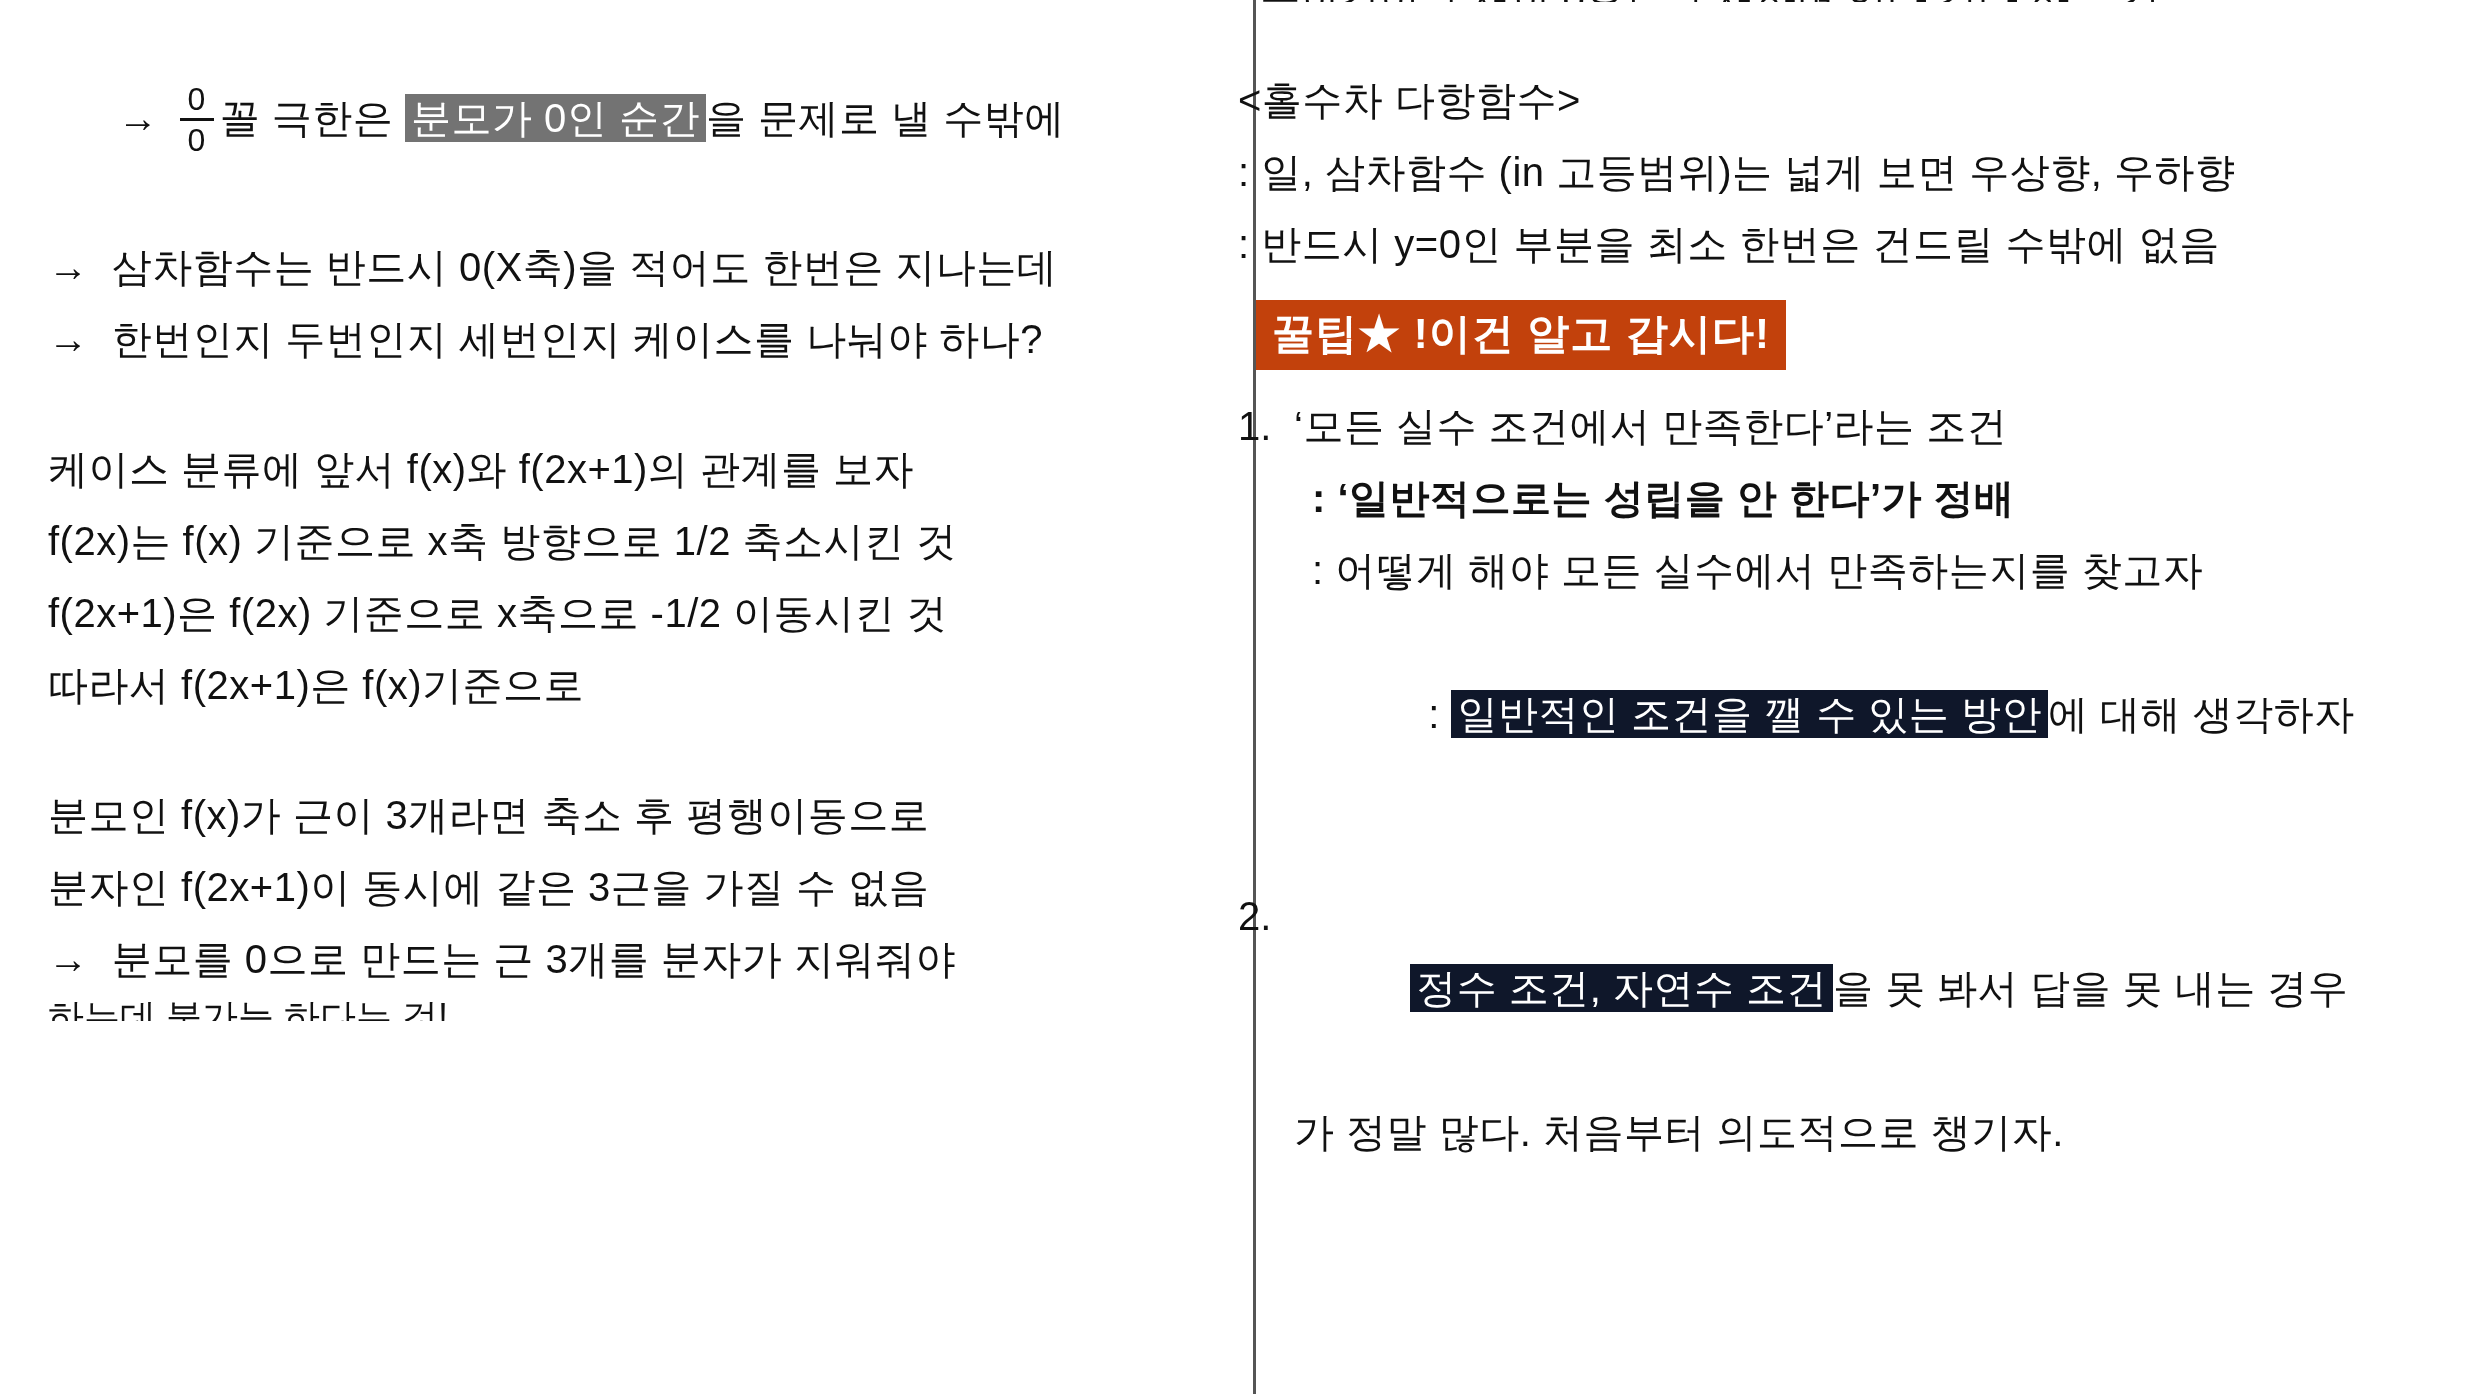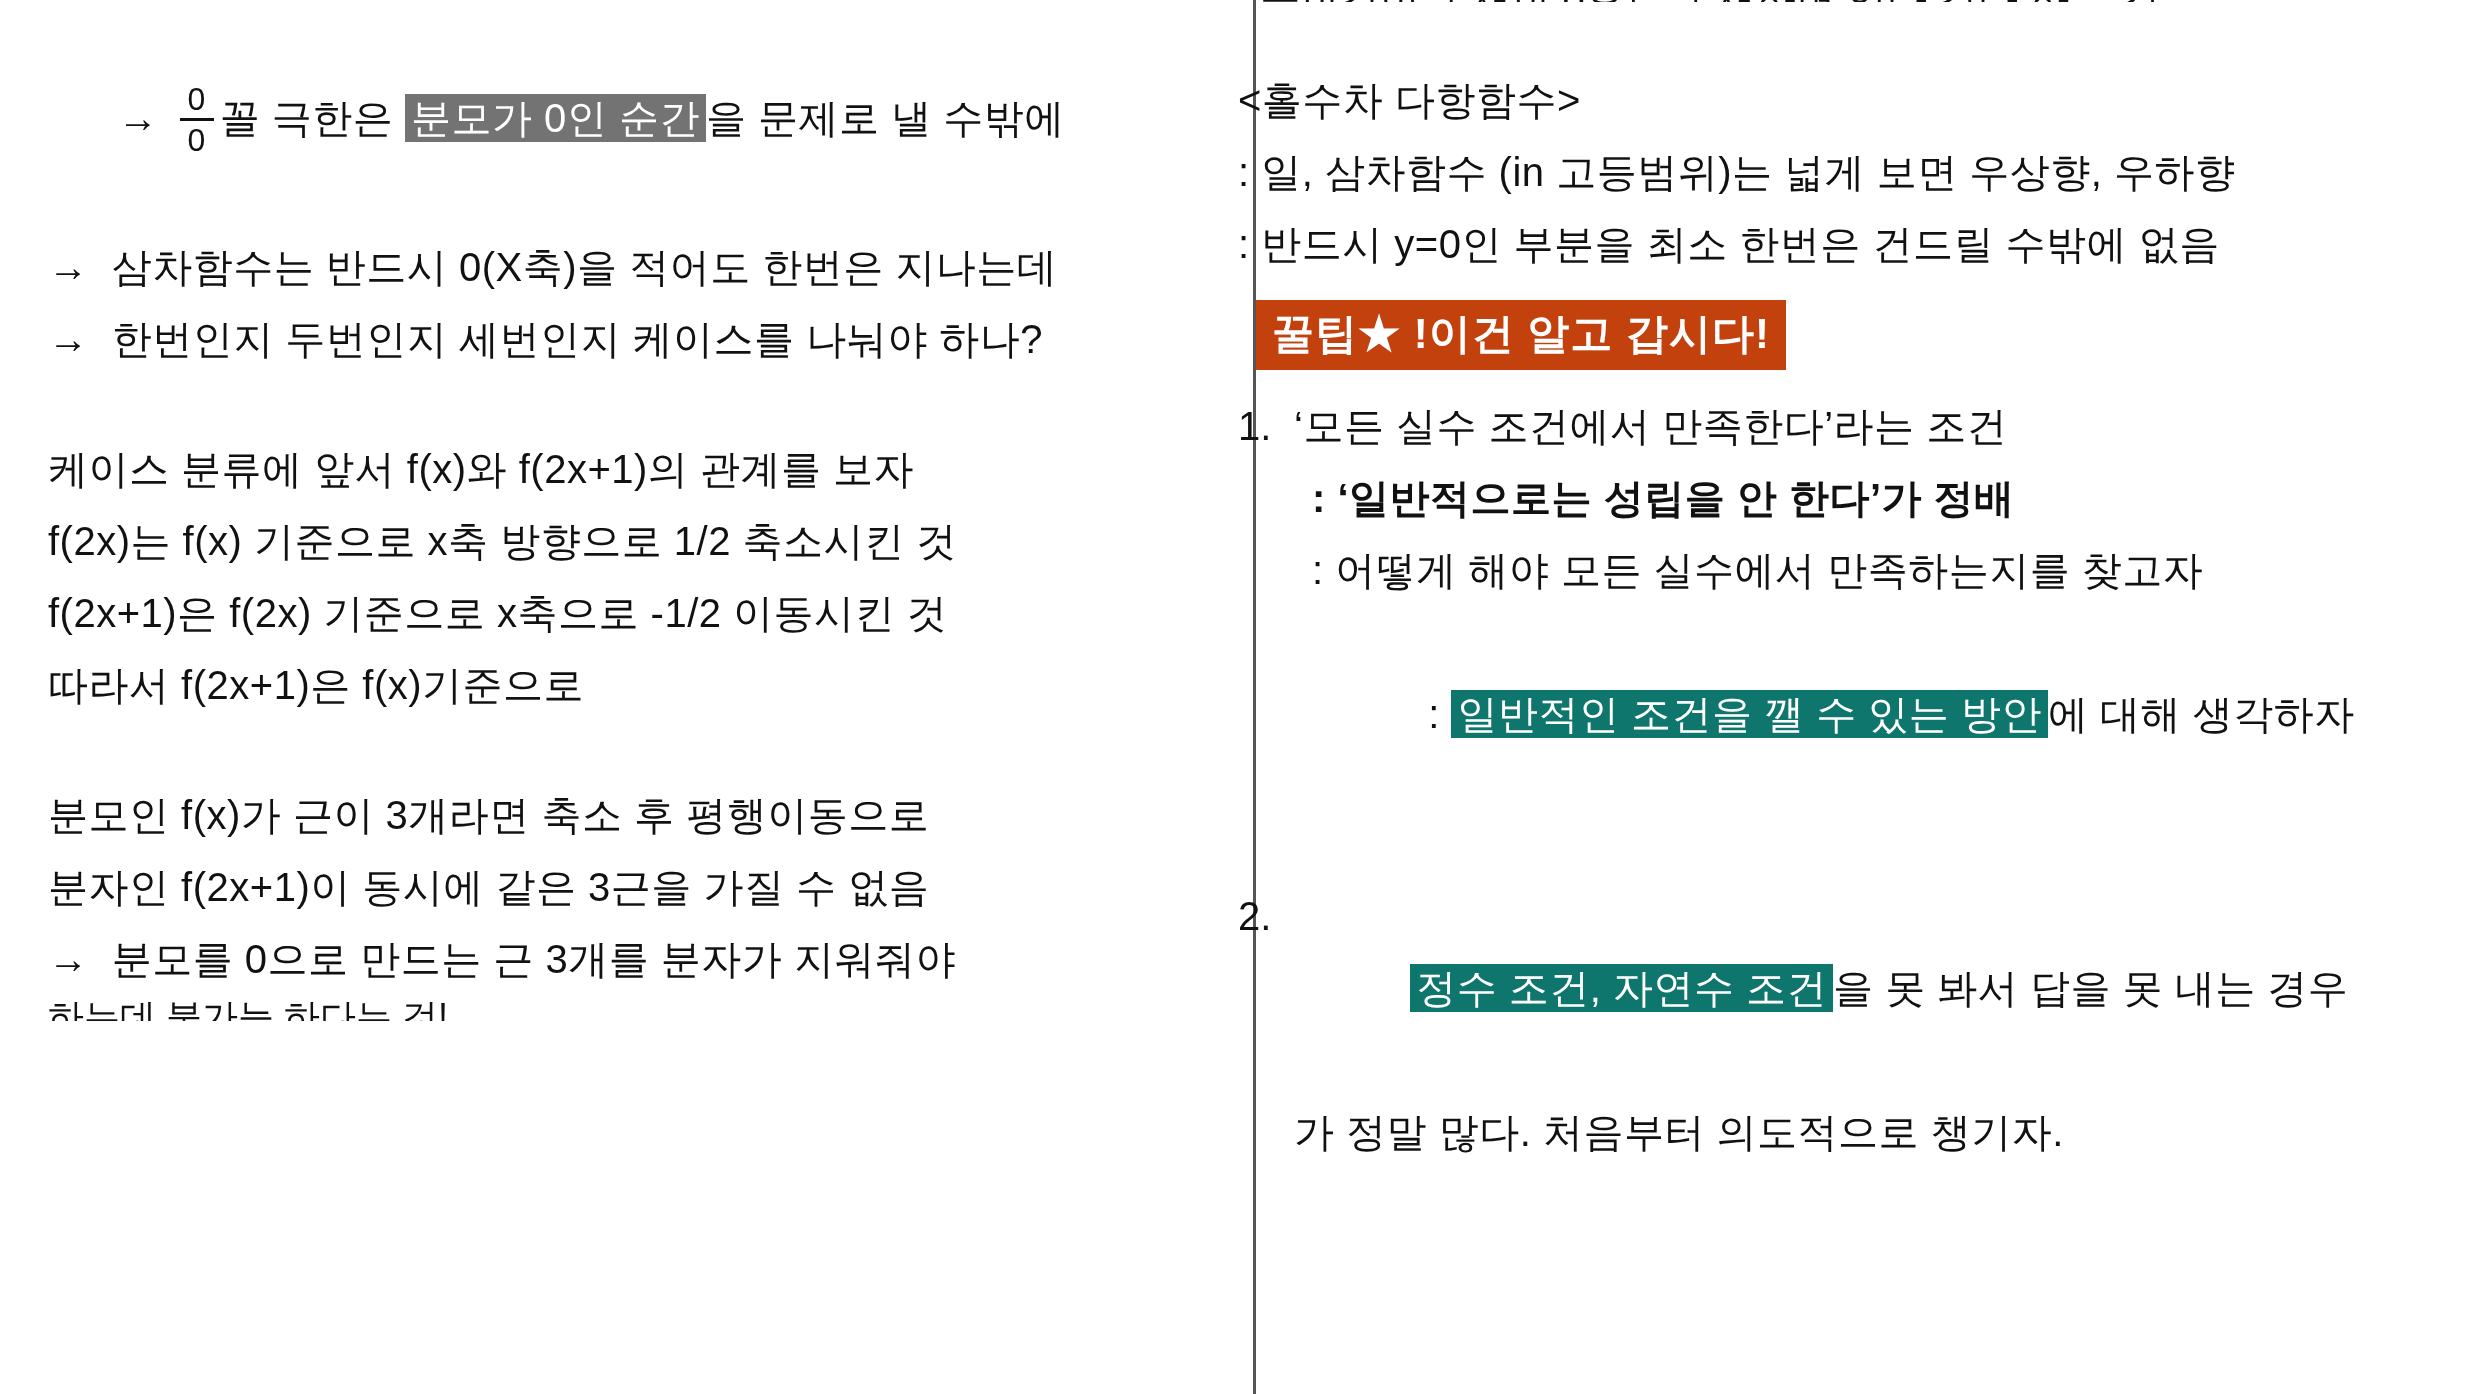--- a/index.html
+++ b/index.html
@@ -70,21 +70,21 @@
     height: 3px;
     background: #111;
     margin: 2px 0;
   }
   .hl-black {
     background: #737373;
     color: #ffffff;
     padding: 2px 6px;
   }
   .hl-blue-light {
-    background: #0f766e;
+    background: #0f172a;
     color: #ffffff;
     padding: 2px 6px;
   }
   .spacer-lg { height: 58px; }
   .spacer-md { height: 40px; }
   .spacer-sm { height: 20px; }
   .clipped-top {
     font-size: 40px;
     line-height: 44px;
     white-space: pre;

